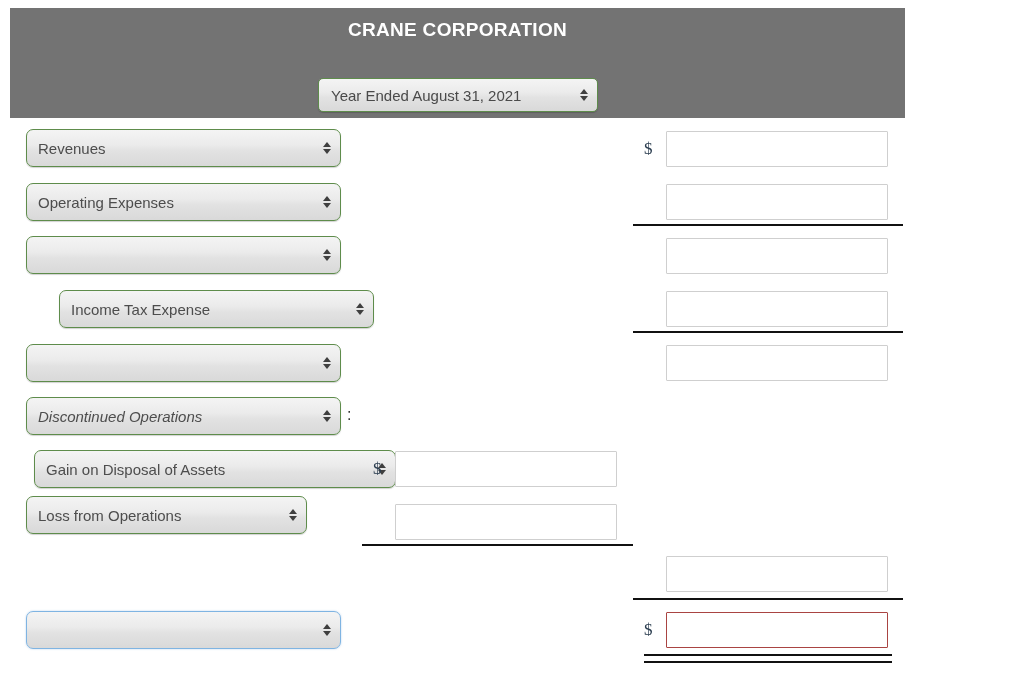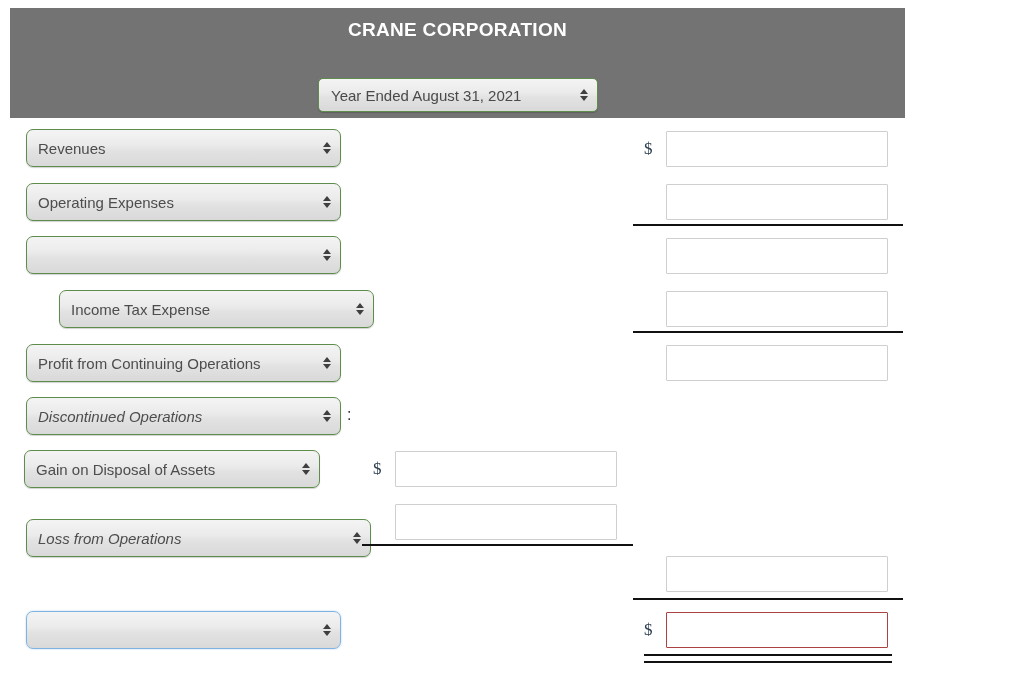--- a/index.html
+++ b/index.html
@@ -191,48 +191,47 @@
   <span class="sel-label">Income Tax Expense</span>
   <span class="spinner">
       <i class="up"></i>
       <i class="dn"></i>
     </span>
 </div>
 <input class="txt" style="left: 666px; top: 291px; width: 222px;" value="">
 <div class="rule" style="left:633px; top:331px; width:270px;"></div>
 
 <div class="sel" style="left:26px; top:344px; width:315px;">
-  <span class="sel-label">Profit from Continuing Operations</span>
   <span class="spinner">
       <i class="up"></i>
       <i class="dn"></i>
     </span>
 </div>
 <input class="txt" style="left: 666px; top: 345px; width: 222px;" value="">
 
 <div class="sel" style="left:26px; top:397px; width:315px;font-style:italic;">
   <span class="sel-label">Discontinued Operations</span>
   <span class="spinner">
       <i class="up"></i>
       <i class="dn"></i>
     </span>
 </div>
 <span class="colon" style="left:347px; top:406px;">:</span>
 
-<div class="sel" style="left:24px; top:450px; width:296px;">
+<div class="sel" style="left:34px; top:450px; width:362px;">
   <span class="sel-label">Gain on Disposal of Assets</span>
   <span class="spinner">
       <i class="up"></i>
       <i class="dn"></i>
     </span>
 </div>
 <span class="dollar" style="left:373px; top:459px;">$</span>
 <input class="txt" style="left: 395px; top: 451px; width: 222px;" value="">
 
-<div class="sel" style="left:26px; top:519px; width:345px;font-style:italic;">
+<div class="sel" style="left:26px; top:496px; width:281px;">
   <span class="sel-label">Loss from Operations</span>
   <span class="spinner">
       <i class="up"></i>
       <i class="dn"></i>
     </span>
 </div>
 <input class="txt" style="left: 395px; top: 504px; width: 222px;" value="">
 <div class="rule" style="left:362px; top:544px; width:271px;"></div>
 
 <input class="txt" style="left: 666px; top: 556px; width: 222px;" value="">

